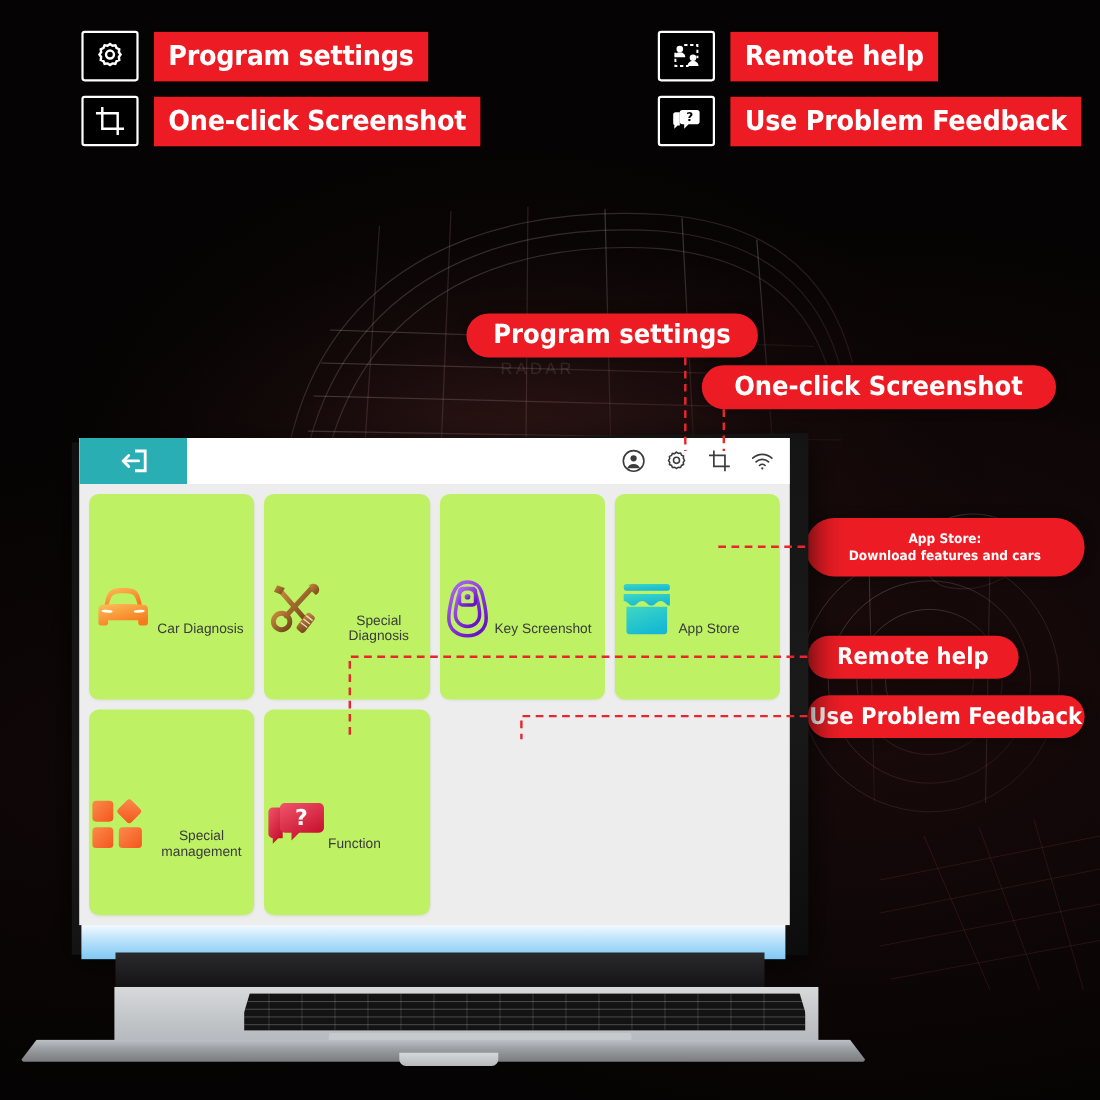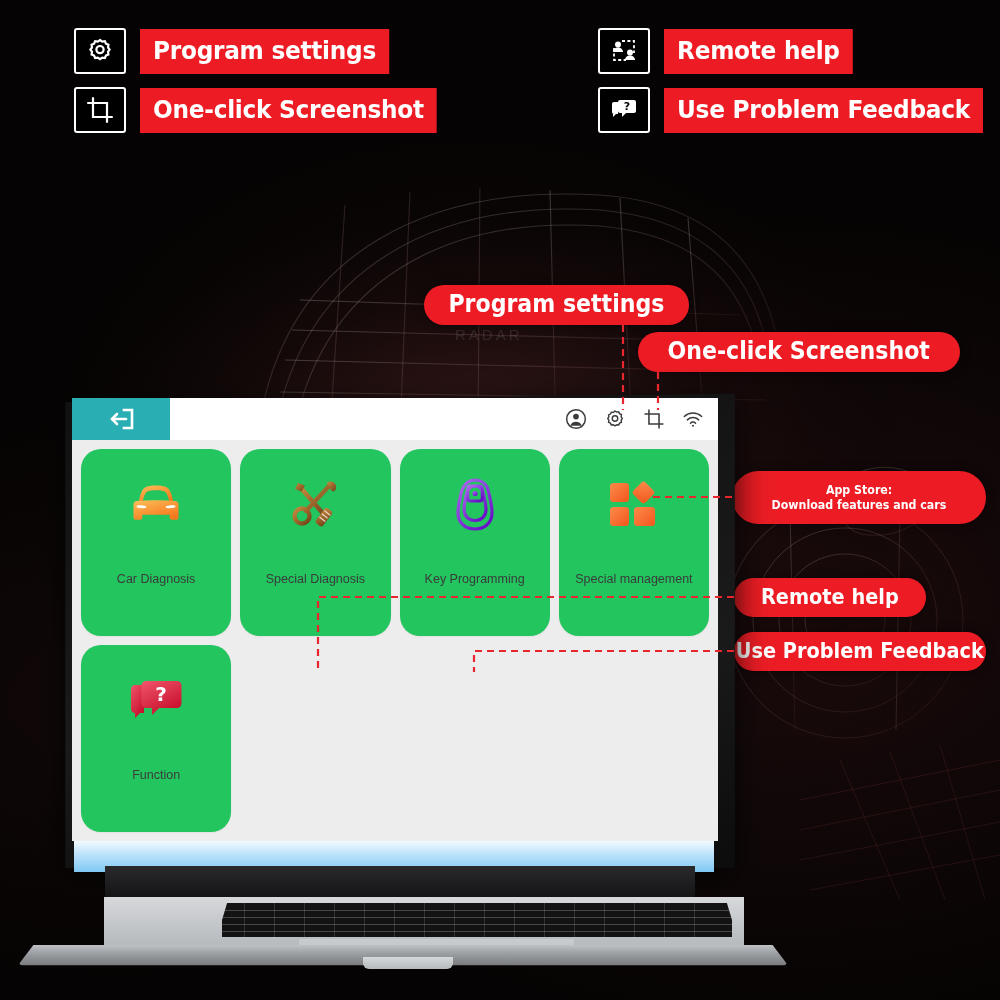--- a/index.html
+++ b/index.html
@@ -102,23 +102,23 @@
   #toolbar .tb { width:22px; height:22px; display:flex; align-items:center; justify-content:center; cursor:pointer; }
 
   #grid {
     display:grid;
     grid-template-columns:repeat(4,1fr);
     gap:9px;
     padding:9px;
     height:401px;
   }
   .tile {
-    background:#22c55e;
-    border-radius:20px;
-    display:flex; flex-direction:column; align-items:center;
+    background:#bef264;
+    border-radius:9px;
+    display:flex; flex-direction:row; align-items:center;
     padding-top:23px;
     cursor:pointer;
     box-shadow:0 1px 2px rgba(0,0,0,.05);
   }
   .tile .ic { height:66px; display:flex; align-items:center; justify-content:center; }
   .tile .lb {
     margin-top:34px;
     font-family:"Liberation Sans", sans-serif;
     font-size:12.5px;
     color:#3b3b3b;
@@ -455,23 +455,39 @@
               </linearGradient>
             </defs>
           <g fill="none" stroke="url(#gK)" stroke-width="3.2" stroke-linejoin="round">
             <path d="M25 4c7 0 12 4.5 13.5 11.5 1.5 7 3.5 13 3.5 21.5 0 10-7.5 16-17 16s-17-6-17-16c0-8.5 2-14.5 3.5-21.5C14 8.5 18 4 25 4z"></path>
             <path d="M25 10c4.5 0 7.5 3 8.5 8 1 5 2.5 9.5 2.5 15.5 0 7-5 11-11 11s-11-4-11-11c0-6 1.5-10.5 2.5-15.5 1-5 4-8 8.5-8z"></path>
             <path d="M20.5 10h9c1.6 0 2.8 1.2 2.8 2.8v9.4c0 1.6-1.2 2.8-2.8 2.8h-9c-1.6 0-2.8-1.2-2.8-2.8v-9.4c0-1.6 1.2-2.8 2.8-2.8z"></path>
           </g>
           <circle cx="25" cy="17.5" r="2.6" fill="url(#gK)"></circle>
         </svg>
       </div>
-      <div class="lb">Key Programming</div>
-    </div>
-
+      <div class="lb">Key Screenshot</div>
+    </div>
+
+    <div class="tile">
+      <div class="ic">
+        <svg width="58" height="52" viewBox="0 0 58 52">
+          <defs>
+              <linearGradient id="gS" x1="0" y1="0" x2="0.5" y2="1">
+            <stop offset="0%" stop-color="#3fd8c2"></stop>
+                <stop offset="100%" stop-color="#16b9d4"></stop>
+              </linearGradient>
+            </defs>
+          <rect x="8" y="3" width="42" height="6" rx="2.6" fill="url(#gS)"></rect>
+          <path d="M8 12h42v10.5c-3.6 0-4.5-4.2-8.4-4.2s-4.8 4.2-8.4 4.2-4.5-4.2-8.4-4.2S20 22.5 16.4 22.5 11.6 18.3 8 18.3z" fill="url(#gS)"></path>
+          <path d="M10.5 23.5h37V46c0 1.4-1.1 2.5-2.5 2.5H13c-1.4 0-2.5-1.1-2.5-2.5z" fill="url(#gS)"></path>
+        </svg>
+      </div>
+      <div class="lb">App Store</div>
+    </div>
 
     <div class="tile">
       <div class="ic">
         <svg width="54" height="52" viewBox="0 0 54 52">
           <defs>
               <linearGradient id="gB" x1="0" y1="0" x2="1" y2="1">
             <stop offset="0%" stop-color="#fb8b4b"></stop>
                 <stop offset="100%" stop-color="#f4561c"></stop>
               </linearGradient>
             </defs>

